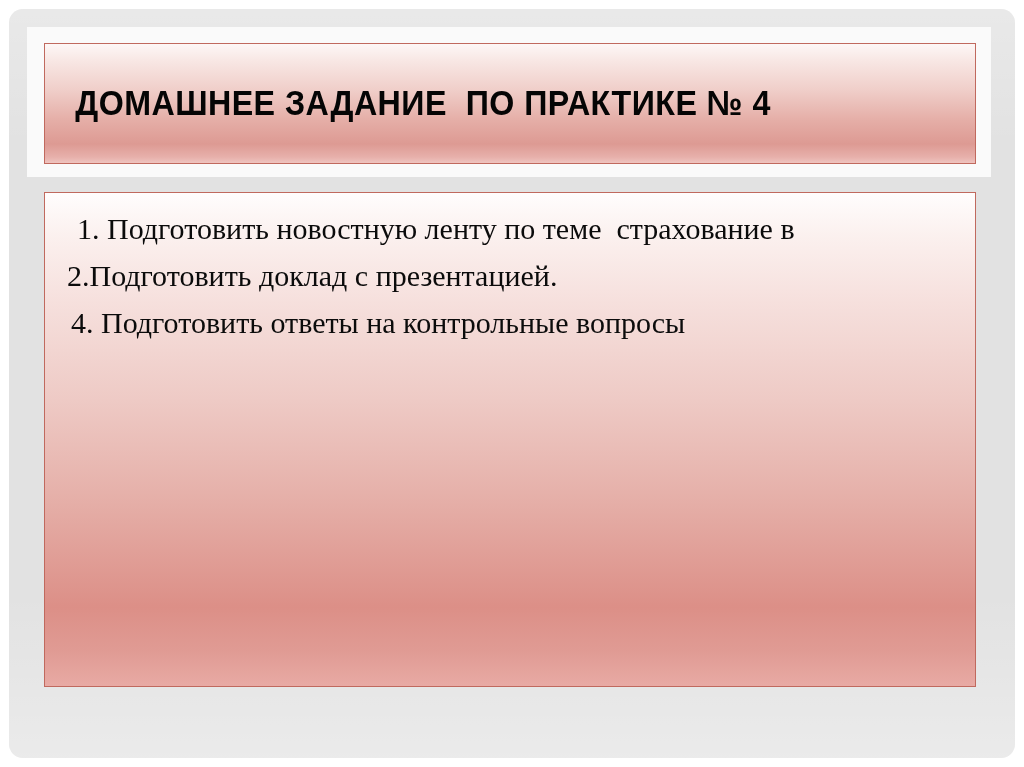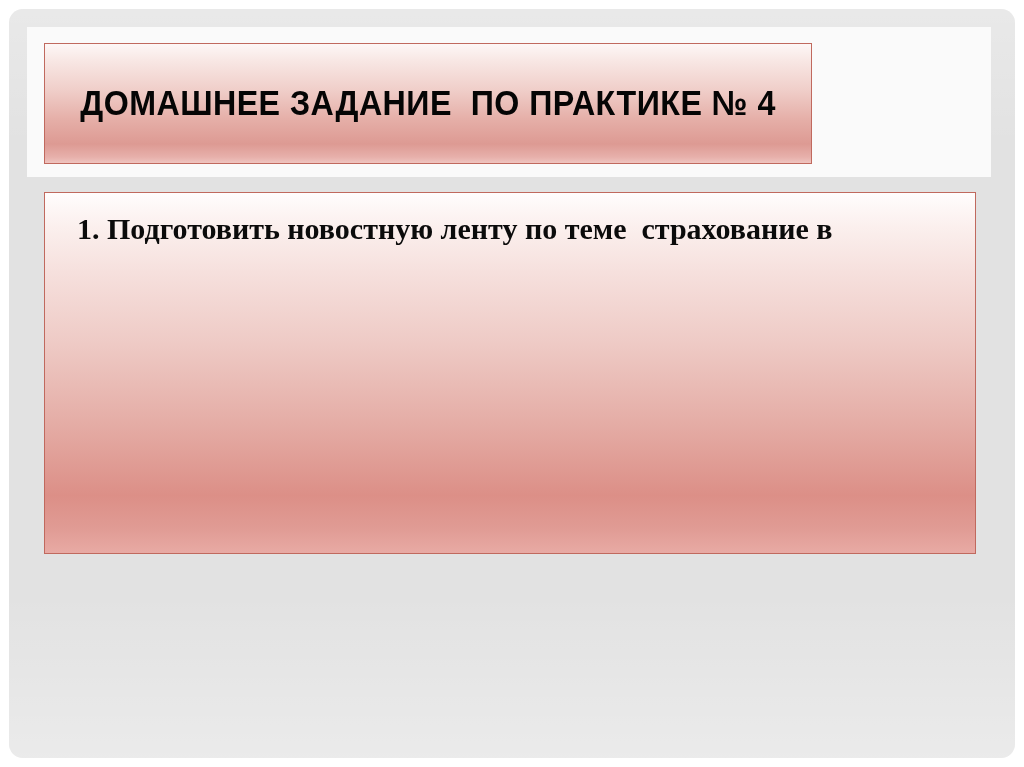--- a/index.html
+++ b/index.html
@@ -50,69 +50,68 @@
     width: 964px;
     height: 150px;
     background: #fafafa;
   }
 
   
   .title-box {
     position: absolute;
     left: 44px;
     top: 43px;
-    width: 768px;
+    width: 932px;
     height: 121px;
     box-sizing: border-box;
     border: 1px solid #c0695e;
     background: linear-gradient(180deg,
                 #fdf7f6   0%,
                 #f8e7e4  14%,
                 #f0cfca  38%,
                 #e5aea7  64%,
                 #dd9a93  84%,
                 #e7b0ab  95%,
                 #efc4bf 100%);
     display: flex;
     align-items: center;
-    justify-content: center;
+    justify-content: flex-start;
   }
   .title-text {
     font-family: "Liberation Sans Narrow", "Liberation Sans", "DejaVu Sans", sans-serif;
     font-weight: bold;
     font-size: 35px;
     line-height: 1.1;
     letter-spacing: 0.5px;
     color: #050505;
     text-align: center;
     white-space: pre;
     transform: scaleX(0.92);
     transform-origin: center center;
   }
 
   
   .body-box {
     position: absolute;
     left: 44px;
     top: 192px;
     width: 932px;
-    height: 362px;
+    height: 495px;
     box-sizing: border-box;
     border: 1px solid #c0695e;
     background: linear-gradient(180deg,
                 #fffdfd   0%,
                 #fbf0ee   9%,
                 #f6e0dd  22%,
                 #eecac5  42%,
                 #e5aea7  63%,
                 #dc8f87  84%,
                 #e09b94  93%,
                 #e8aaa4 100%);
     padding: 12px 16px 0 22px;
-    font-weight: bold;
   }
 
   .body-list {
     margin: 0;
     padding: 0;
     list-style: none;
   }
   .body-line {
     color: #0b0b0b;
     font-family: "Liberation Serif", "DejaVu Serif", serif;
@@ -144,18 +143,20 @@
 
   <div class="title-mat"></div>
 
   <div class="title-box">
     <div class="title-text">ДОМАШНЕЕ ЗАДАНИЕ  ПО ПРАКТИКЕ № 4</div>
   </div>
 
   <div class="body-box">
     <div class="body-list">
       <div class="body-line ind-2">1. Подготовить новостную ленту по теме  страхование в</div>
+      <div class="body-line ind-0">2.Подготовить доклад с презентацией.</div>
+      <div class="body-line ind-1">4. Подготовить ответы на контрольные вопросы</div>
     </div>
   </div>
 
   <div class="bottom-strip"></div>
 
 </div>
 
 </body></html>

